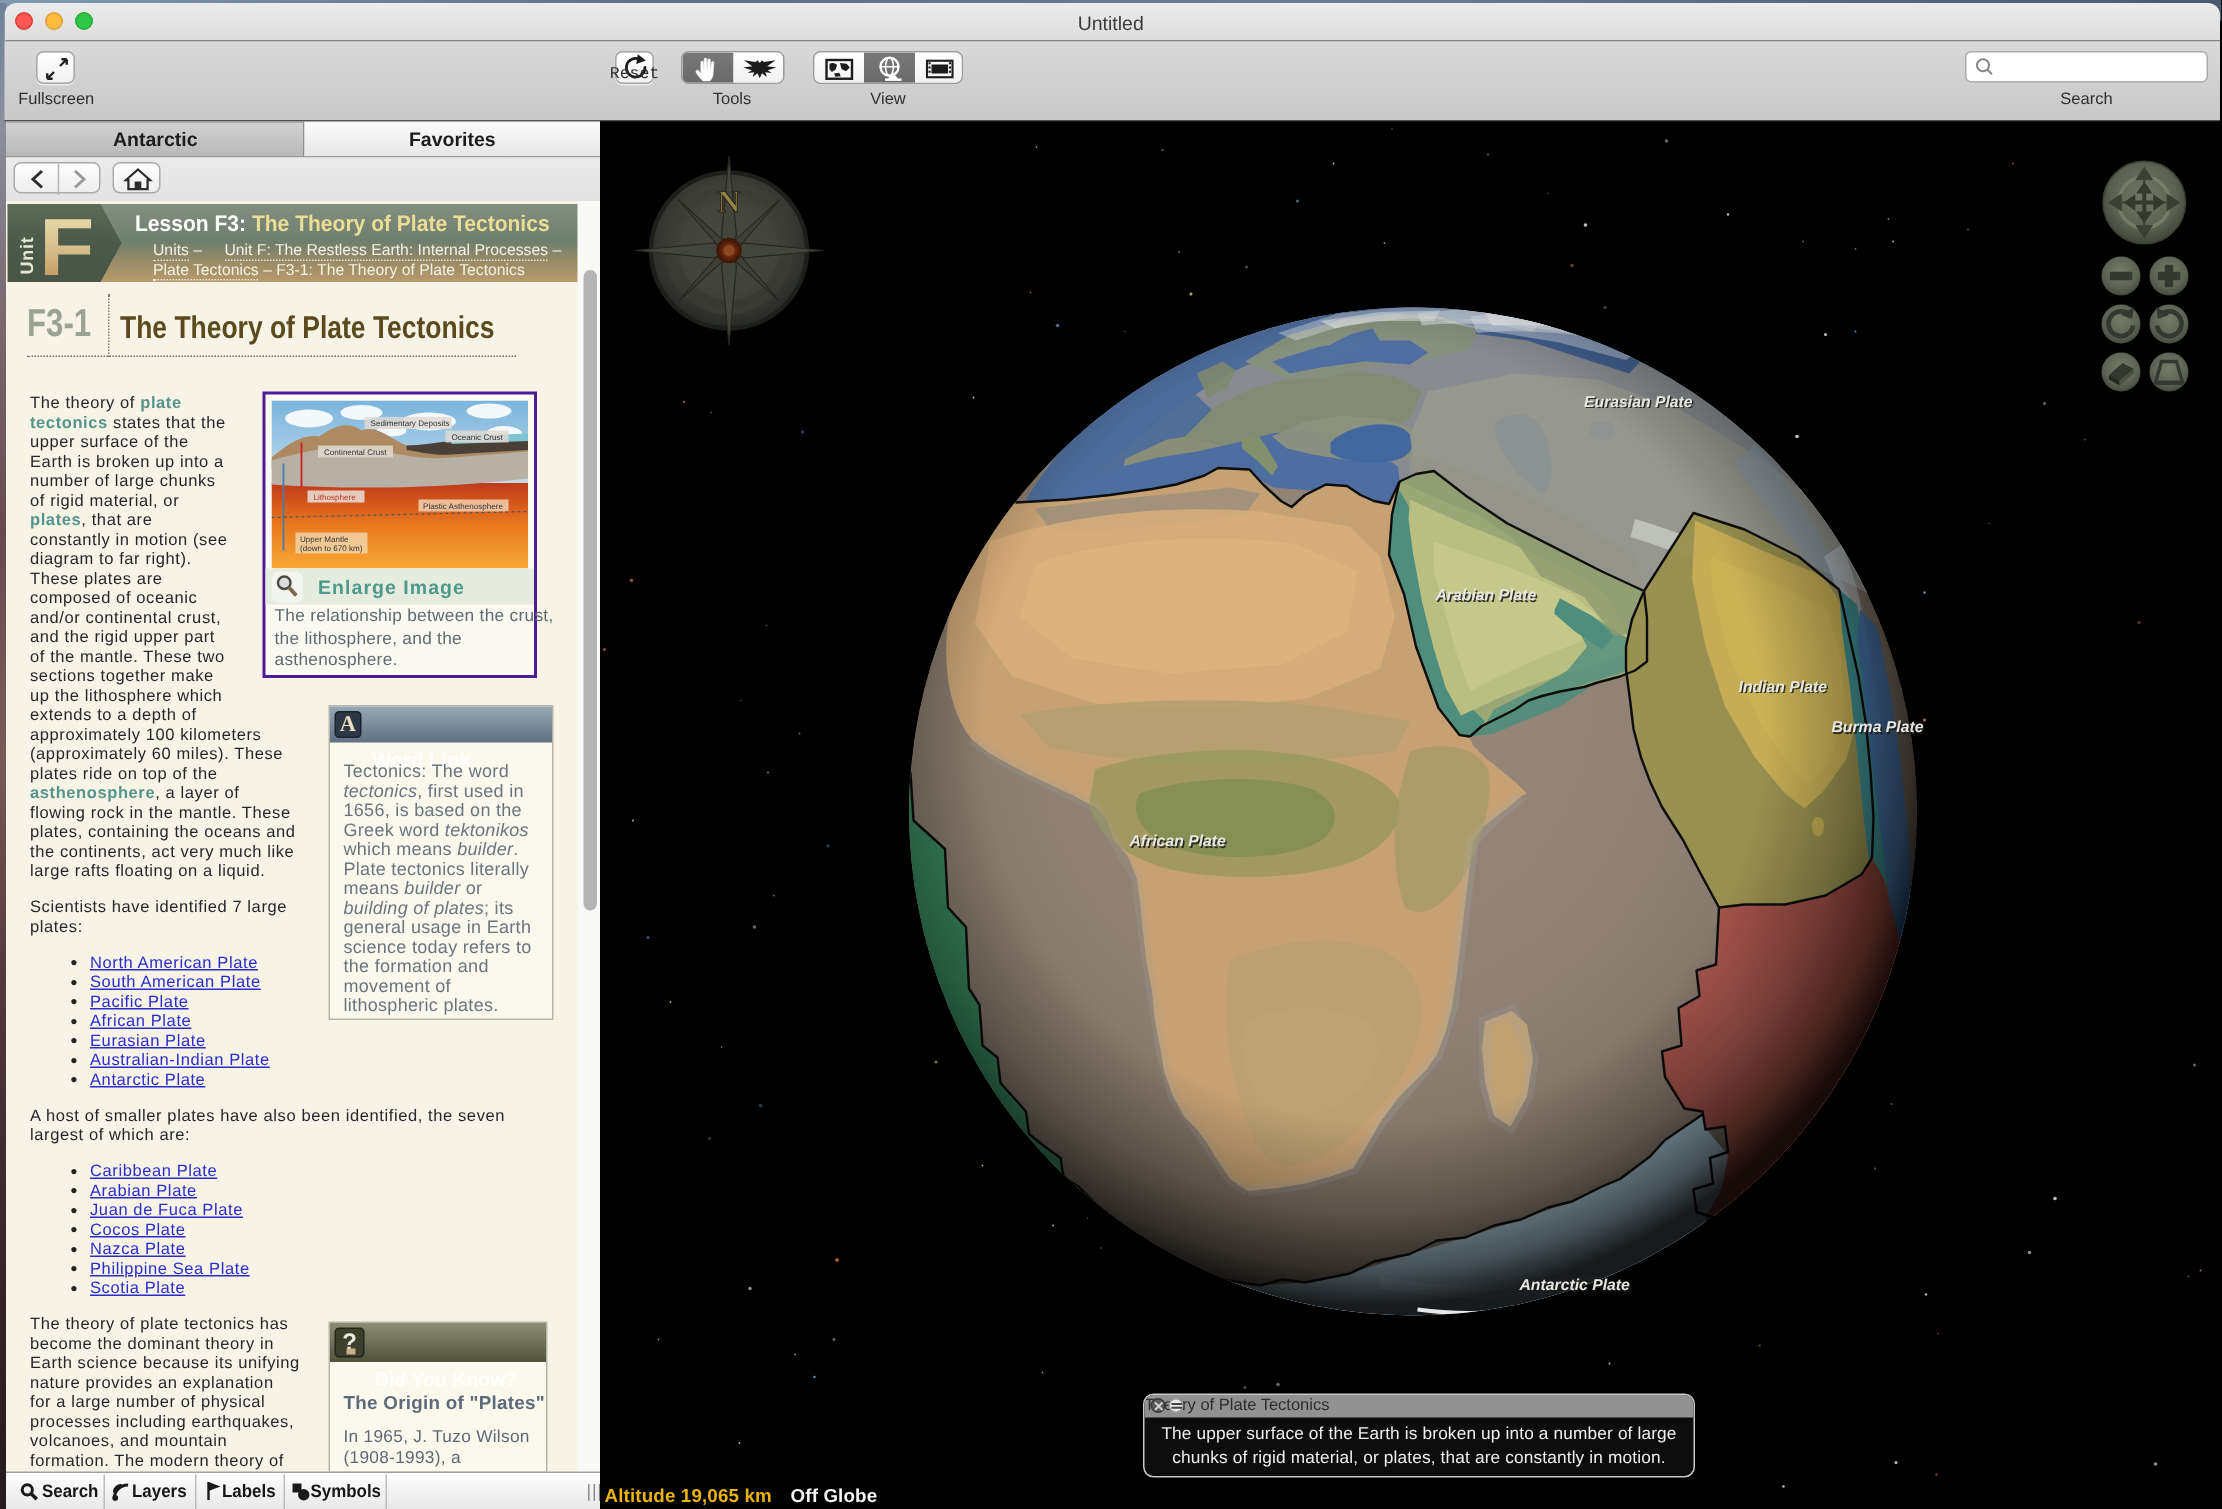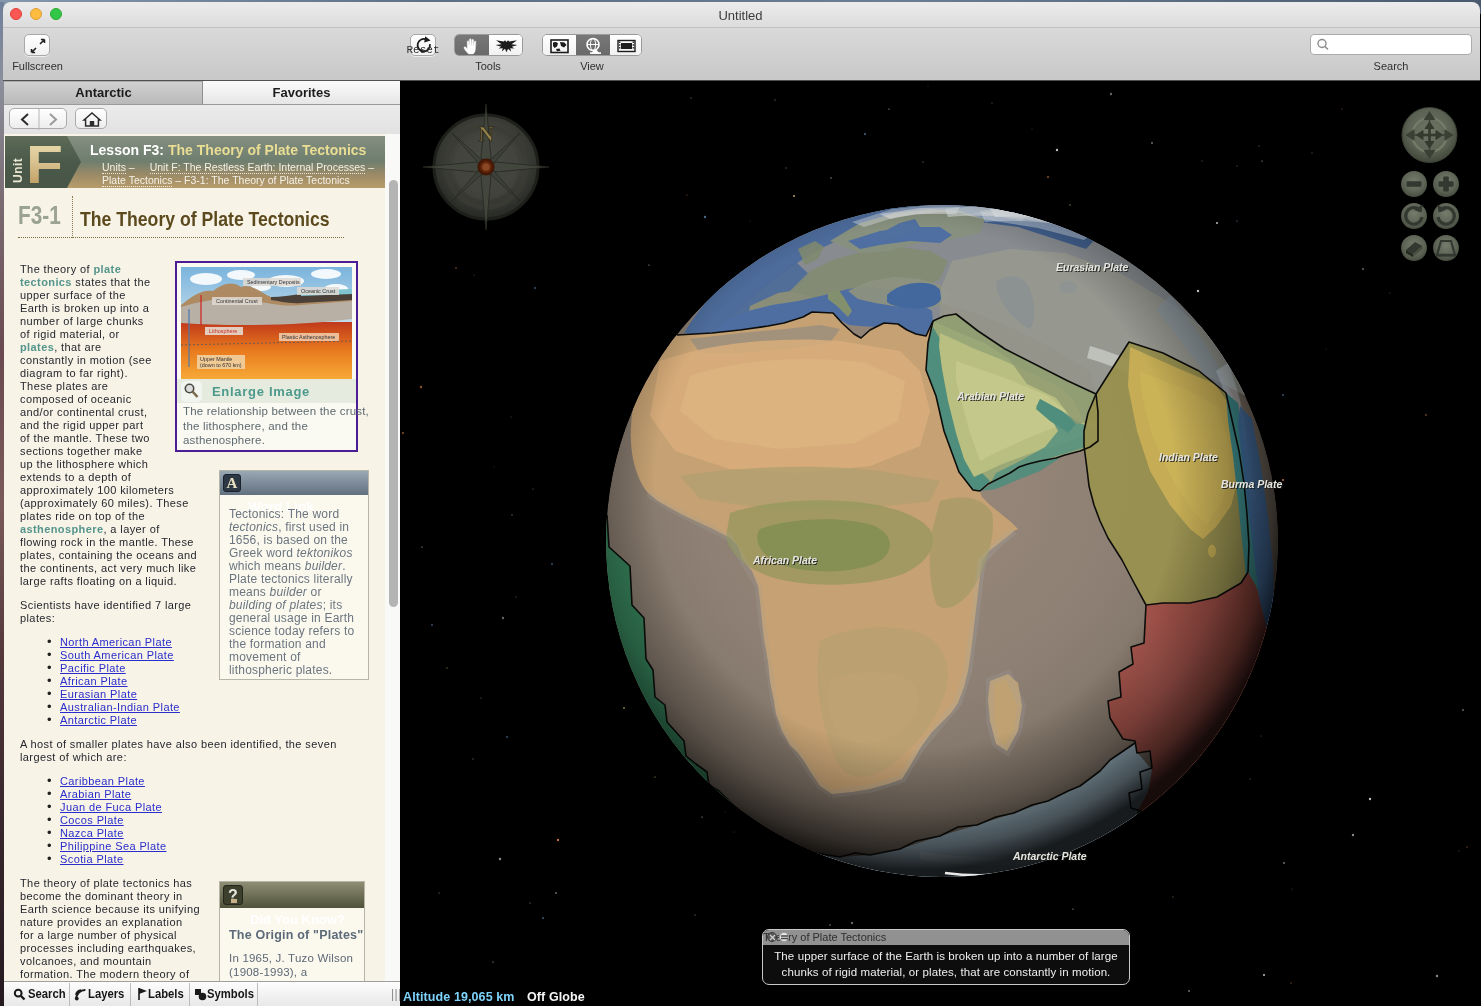--- a/index.html
+++ b/index.html
@@ -550,21 +550,21 @@
     <div style="position:absolute;left:16px;top:2px;width:10px;height:10px;border-radius:50%;background:#e8e8e8;border:1px solid #9a9a9a;"></div>
     <svg style="position:absolute;left:17px;top:3px;" width="9" height="9" viewBox="0 0 9 9">
           <line x1="1" y1="3" x2="8" y2="3" stroke="#444" stroke-width="1.4"></line>
           <line x1="1" y1="5.5" x2="8" y2="5.5" stroke="#444" stroke-width="1.4"></line>
         </svg>
     <div style="font-size:11px;color:#2e2e2e;padding-top:1px;">Theory of Plate Tectonics</div>
   </div>
   <div style="text-align:center;font-size:11.5px;color:#efefef;line-height:15.5px;padding-top:4px;letter-spacing:0.1px;">The upper surface of the Earth is broken up into a number of large<br>chunks of rigid material, or plates, that are constantly in motion.</div>
 </div>
 
-<div class="abs" style="left:3px;top:909px;font-size:12.5px;font-weight:bold;color:#7dd3fc;letter-spacing:0.1px;">Altitude 19,065 km</div>
+<div class="abs" style="left:3px;top:909px;font-size:12.5px;font-weight:bold;color:#eab308;letter-spacing:0.1px;">Altitude 19,065 km</div>
 <div class="abs" style="left:127px;top:909px;font-size:12.5px;font-weight:bold;color:#f5f5f5;letter-spacing:0.1px;">Off Globe</div>
 </div>
 
 <div id="panel" class="abs">
   <div id="tab1" class="abs"></div>
   <div id="tab2" class="abs"></div>
   <div class="abs tabtxt" style="left:0;width:199px;">Antarctic</div>
   <div class="abs tabtxt" style="left:199px;width:197px;">Favorites</div>
   <div id="navbar" class="abs"></div>
 

